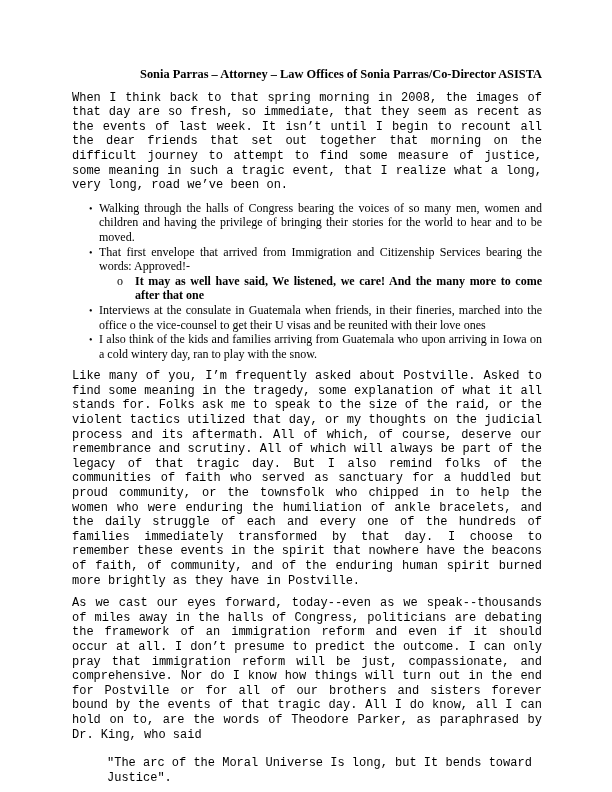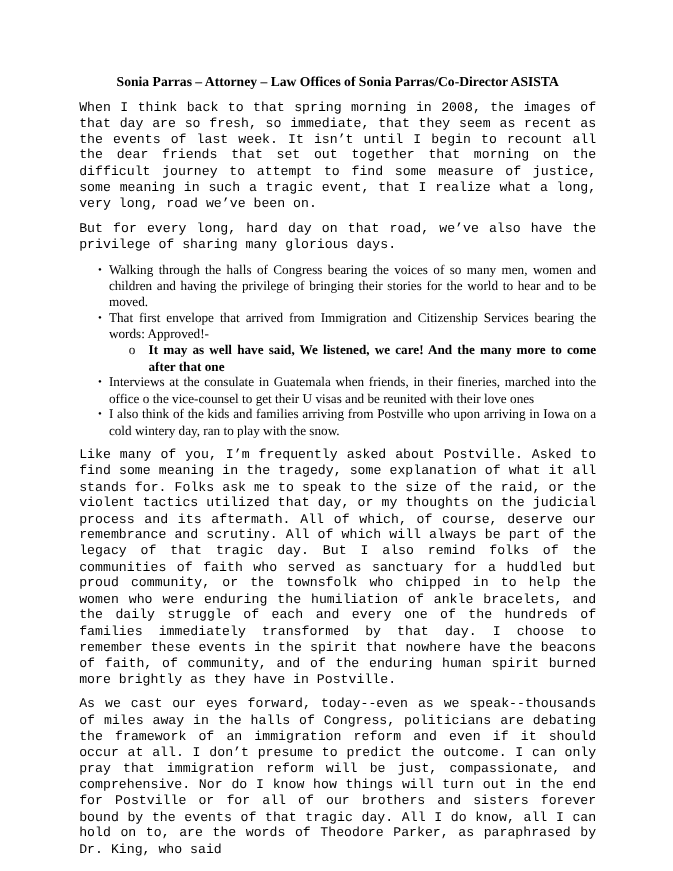--- a/index.html
+++ b/index.html
@@ -21,21 +21,21 @@
     left: 72px;
     top: 67px;
     width: 470px;
     font-size: 12px;
     line-height: 14.6px;
   }
   .heading {
     font-size: 12.4px;
     font-weight: bold;
     margin: 0 0 9px 0;
-    text-align: center;
+    text-align: right;
   }
   .para {
     margin: 0 0 8px 0;
     text-align: justify;
     font-family: Liberation Mono, monospace;
   }
   .list {
     margin: 0 0 8px 0;
   }
   .li {
@@ -68,21 +68,20 @@
 </head>
 <body>
 
 <div class="page">
   <div class="content">
 
     <h1 class="heading">Sonia Parras – Attorney – Law Offices of Sonia Parras/Co-Director ASISTA</h1>
 
     <p class="para">When I think back to that spring morning in 2008, the images of that day are so fresh, so immediate, that they seem as recent as the events of last week.  It isn’t until I begin to recount all the dear friends that set out together that morning on the difficult journey to attempt to find some measure of justice, some meaning in such a tragic event, that I realize what a long, very long, road we’ve been on.</p>
 
-    <p class="para">But for every long, hard day on that road, we’ve also have the privilege of sharing many glorious days.</p>
 
     <div class="list">
 
       <div class="li l1">
         <span class="marker">•</span>
         <span class="li-text">Walking through the halls of Congress bearing the voices of so many men, women and children and having the privilege of bringing their stories for the world to hear and to be moved.</span>
       </div>
 
       <div class="li l1">
         <span class="marker">•</span>
@@ -94,21 +93,21 @@
         <span class="li-text">It may as well have said, We listened, we care! And the many more to come after that one</span>
       </div>
 
       <div class="li l1">
         <span class="marker">•</span>
         <span class="li-text">Interviews at the consulate in Guatemala when friends, in their fineries, marched into the office o the vice-counsel to get their U visas and be reunited with their love ones</span>
       </div>
 
       <div class="li l1">
         <span class="marker">•</span>
-        <span class="li-text">I also think of the kids and families arriving from Postville who upon arriving in Iowa on a cold wintery day, ran to play with the snow.</span>
+        <span class="li-text">I also think of the kids and families arriving from Guatemala who upon arriving in Iowa on a cold wintery day, ran to play with the snow.</span>
       </div>
 
     </div>
 
     <p class="para">Like many of you, I’m frequently asked about Postville.  Asked to find some meaning in the tragedy, some explanation of what it all stands for. Folks ask me to speak to the size of the raid, or the violent tactics utilized that day, or my thoughts on the judicial process and its aftermath.  All of which, of course, deserve our remembrance and scrutiny.  All of which will always be part of the legacy of that tragic day.  But I also remind folks of the communities of faith who served as sanctuary for a huddled but proud community, or the townsfolk who chipped in to help the women who were enduring the humiliation of ankle bracelets, and the daily struggle of each and every one of the hundreds of families immediately transformed by that day.  I choose to remember these events in the spirit that nowhere have the beacons of faith, of community, and of the enduring human spirit burned more brightly as they have in Postville.</p>
 
     <p class="para">As we cast our eyes forward, today--even as we speak--thousands of miles away in the halls of Congress, politicians are debating the framework of an immigration reform and even if it should occur at all.  I don’t presume to predict the outcome.  I can only pray that immigration reform will be just, compassionate, and comprehensive.  Nor do I know how things will turn out in the end for Postville or for all of our brothers and sisters forever bound by the events of that tragic day.  All I do know, all I can hold on to, are the words of Theodore Parker, as paraphrased by Dr. King, who said</p>
 
     <p class="para quote">"The arc of the Moral Universe Is long, but It bends toward Justice".</p>
 

